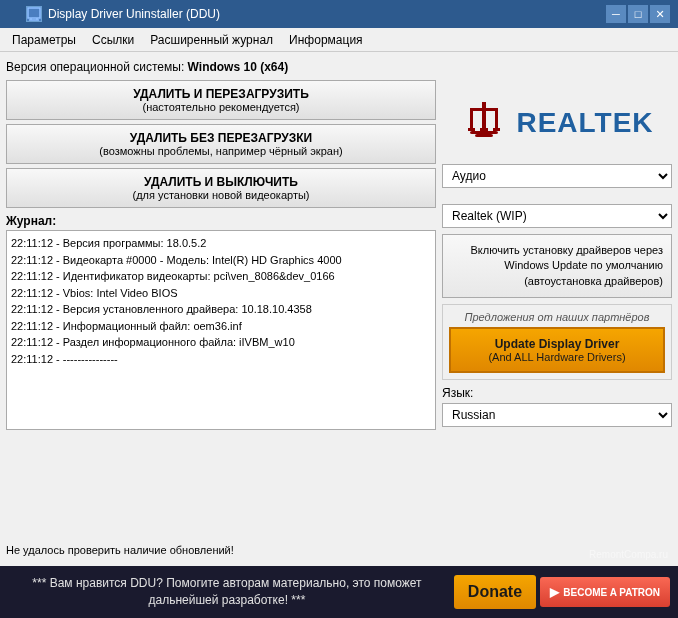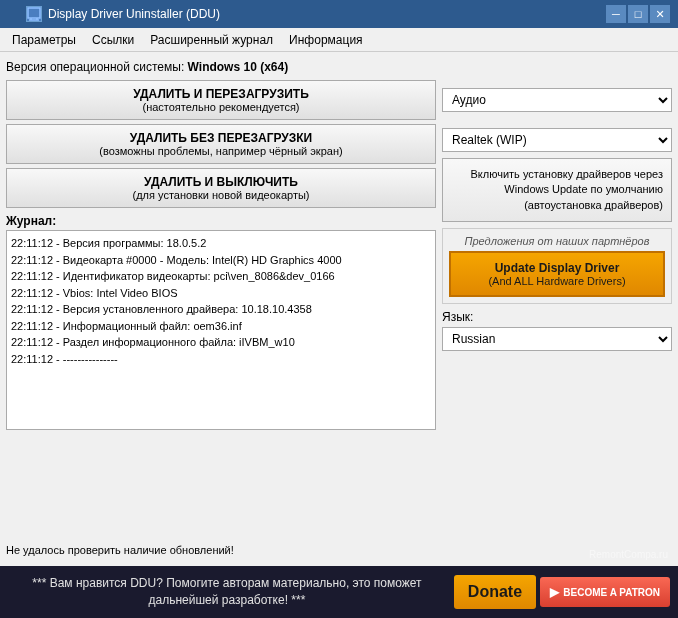--- a/index.html
+++ b/index.html
@@ -363,20 +363,45 @@
             <span class="log-line">22:11:12 - ---------------</span>
           </div>
       </div>
 
       <div class="update-check">Не удалось проверить наличие обновлений!</div>
 
     </div>
 
     <div class="right-panel">
 
+      <div class="brand-logo">
+        <div style="color:#8B0000; font-size:40px; line-height:1;">
+          <svg width="48" height="48" viewBox="0 0 48 48">
+
+            <g fill="#8B0000">
+
+              <rect x="22" y="6" width="4" height="26"></rect>
+
+              <rect x="10" y="12" width="3" height="20"></rect>
+
+              <rect x="35" y="12" width="3" height="20"></rect>
+
+              <rect x="10" y="12" width="28" height="3"></rect>
+
+              <rect x="8" y="32" width="7" height="3"></rect>
+              <rect x="20" y="32" width="8" height="3"></rect>
+              <rect x="33" y="32" width="7" height="3"></rect>
+
+              <rect x="10" y="35" width="28" height="3" rx="2"></rect>
+              <rect x="15" y="38" width="18" height="3" rx="2"></rect>
+            </g>
+          </svg>
+        </div>
+        <span class="brand-logo-text">REALTEK</span>
+      </div>
 
       <div class="dropdown-group">
         <select class="dropdown-select">
           <option>Аудио</option>
           <option>Видео</option>
           <option>Сеть</option>
         </select>
         <select class="dropdown-select">
           <option>Realtek (WIP)</option>
           <option>Intel</option>

